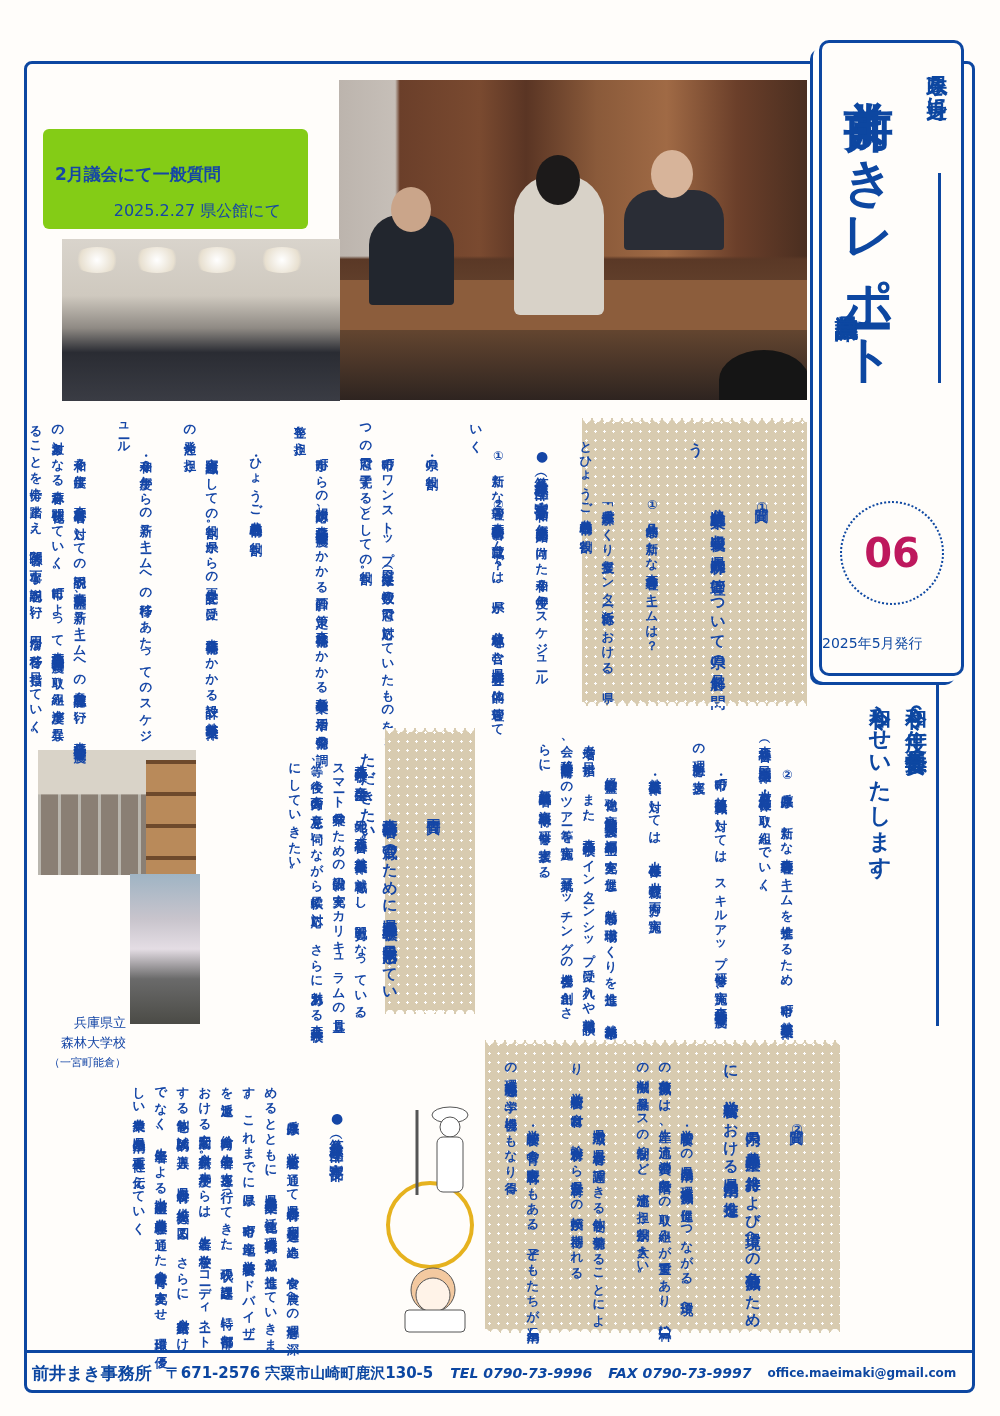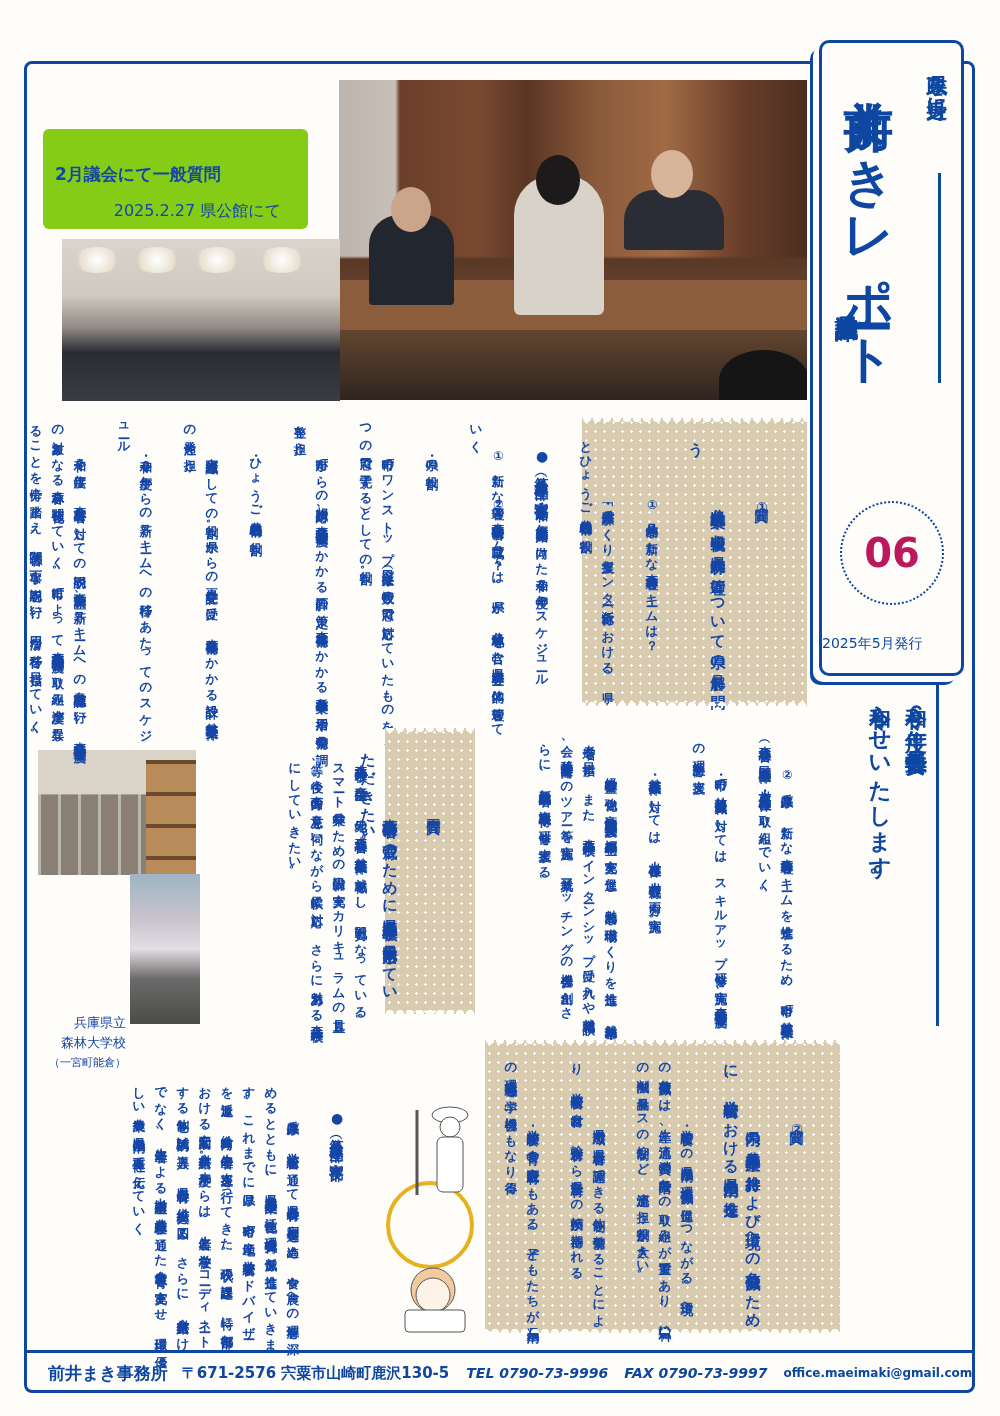--- a/index.html
+++ b/index.html
@@ -80,21 +80,21 @@
   .rq-box { left: 385px; top: 728px; width: 90px; height: 286px; }
   .q2-box { left: 485px; top: 1040px; width: 355px; height: 293px; }
 
   .q-head { font-size: 14px; }
   .q-lead { font-size: 15px; }
 
   .illus { position: absolute; left: 375px; top: 1085px; width: 100px; height: 250px; }
 
   
   .footer { position: absolute; left: 24px; top: 1350px; width: 951px; height: 43px; border-top: 3px solid #0d47a1;
-            display: flex; align-items: center; padding-left: 24px; color: #0d47a1; font-weight: bold; }
+            display: flex; align-items: center; padding-left: 8px; color: #0d47a1; font-weight: bold; }
   .footer .office { font-size: 17px; margin-right: 14px; }
   .footer .addr { font-size: 15px; margin-right: 17px; }
   .footer .tel, .footer .fax { font-size: 14px; margin-right: 16px; font-style: italic; }
   .footer .mail { font-size: 12px; }
 </style>
 </head>
 <body>
 
 <div class="frame"></div>
 

